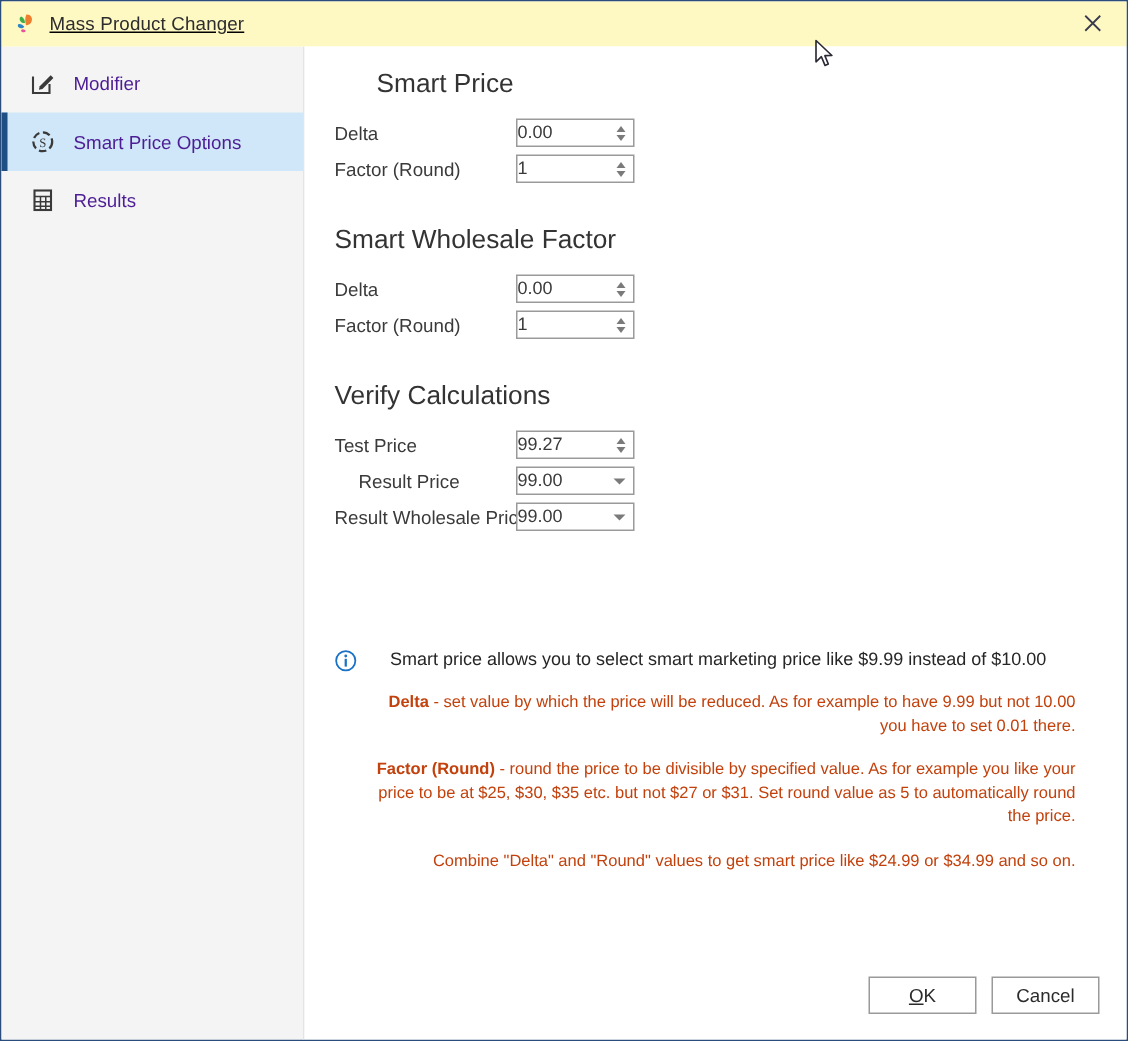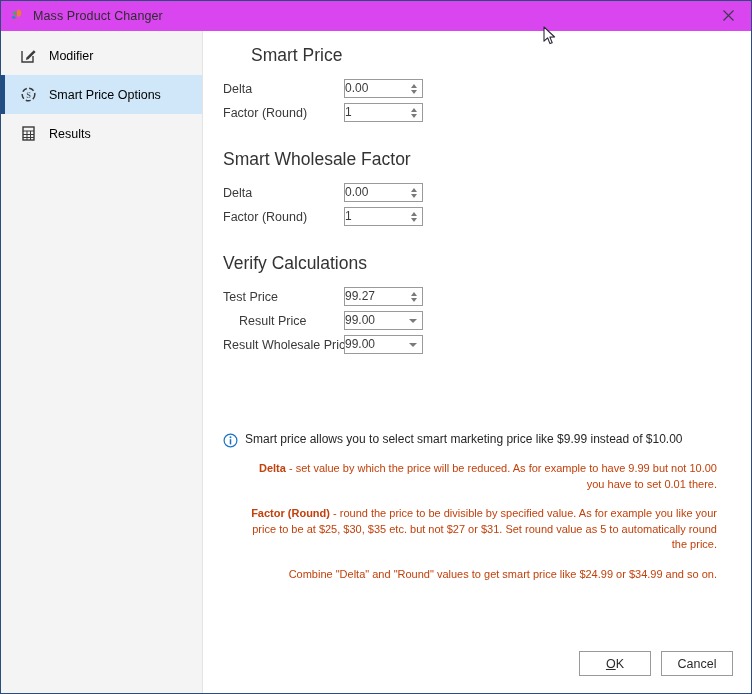--- a/index.html
+++ b/index.html
@@ -25,24 +25,25 @@
     border: 1px solid #2a4d7b;
     background: #ffffff;
     display: flex;
     flex-direction: column;
   }
 
   
   .titlebar {
     height: 30px;
     min-height: 30px;
-    background: #d946ef;
+    background: #fef9c3;
     display: flex;
     align-items: center;
     position: relative;
+    text-decoration: underline;
   }
   .app-icon {
     width: 16px;
     height: 16px;
     margin-left: 8px;
     margin-right: 8px;
     position: relative;
     flex: 0 0 auto;
   }
   .title-text {
@@ -102,21 +103,21 @@
     width: 18px;
     height: 18px;
     margin-right: 12px;
     flex: 0 0 auto;
     display: flex;
     align-items: center;
     justify-content: center;
   }
   .nav-label {
     font-size: 12.5px;
-    color: #000000;
+    color: #4c1d95;
     white-space: nowrap;
   }
 
   
   .content {
     flex: 1 1 auto;
     position: relative;
     background: #ffffff;
     padding: 0;
     overflow: hidden;
@@ -197,20 +198,21 @@
   
   .info-wrap {
     position: absolute;
     left: 222px;
     top: 431px;
     width: 494px;
   }
   .info-head {
     display: flex;
     align-items: flex-start;
+    gap: 15px;
   }
   .info-icon {
     width: 15px;
     height: 15px;
     flex: 0 0 auto;
     margin-right: 7px;
     margin-top: 1px;
   }
   .info-lead {
     font-size: 12px;

